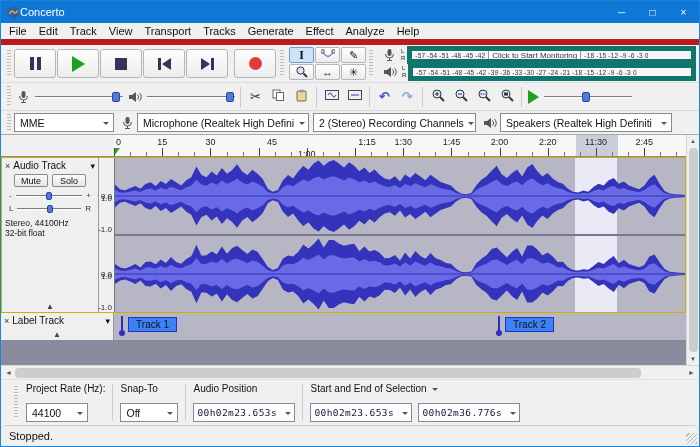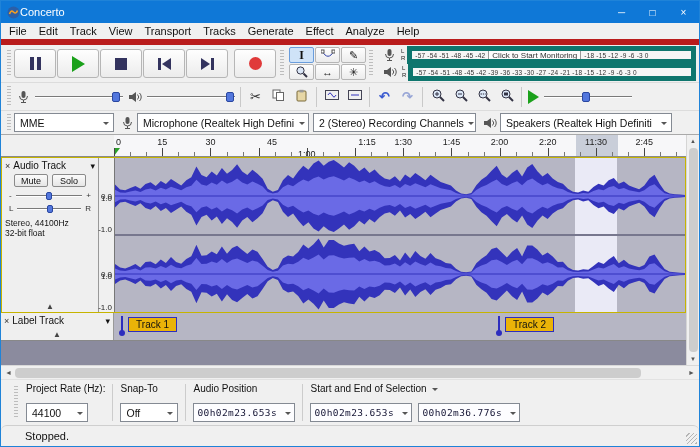--- a/index.html
+++ b/index.html
@@ -110,21 +110,21 @@
   .wave-area { flex:1; display:flex; flex-direction:column; min-width:0; }
   .channel { position:relative; flex:0 0 76px; background:#b6b6c4; overflow:hidden; }
   .ch-divider { flex:0 0 2px; background:#77778e; }
   .wave-sel { position:absolute; top:0; bottom:0; background:#eaeaf6; }
 
   .label-track { flex:0 0 28px; display:flex; background:#b6b6c4; border-bottom:1px solid #888; }
   .label-panel { flex:0 0 113px; background:#efefef; border-right:1px solid #999; display:flex; flex-direction:column; font-size:9px; }
   .label-lane { flex:1; position:relative; min-width:0; overflow:hidden; }
   .flag-stem { position:absolute; top:3px; width:2px; height:16px; background:#2d2dbe; }
   .flag-stem::after { content:""; position:absolute; left:-2px; top:14px; width:6px; height:6px; border-radius:50%; background:#2d2dbe; }
-  .flag-box { position:absolute; top:4px; height:15px; border:1px solid #2d2dbe; background:#eab308; font-size:10px; display:flex; align-items:center; padding:0 7px; color:#111; white-space:nowrap; }
+  .flag-box { position:absolute; top:4px; height:15px; border:1px solid #2d2dbe; background:#3b82f6; font-size:10px; display:flex; align-items:center; padding:0 7px; color:#111; white-space:nowrap; }
 
   .filler { flex:1; background:#8b8b9e; }
 
   .vscroll { flex:0 0 13px; background:#f0f0f0; border-left:1px solid #d5d5d5; display:flex; flex-direction:column; align-items:center; font-size:6px; color:#555; }
   .vs-arrow { height:12px; display:flex; align-items:center; }
   .vs-thumb { flex:1; width:9px; background:#cdcdcd; border-radius:4px; margin:1px 0; }
 
   .hscroll { flex:0 0 14px; background:#f0f0f0; border-top:1px solid #d8d8d8; display:flex; align-items:center; font-size:7px; color:#555; padding:0 1px; }
   .hs-arrow { width:13px; text-align:center; }
   .hs-thumb { height:10px; background:#cdcdcd; border-radius:4px; width:90%; }
@@ -134,21 +134,21 @@
   .sb-col { display:flex; flex-direction:column; justify-content:space-between; padding:0 5px; }
   .sb-head { font-size:10px; color:#111; display:flex; align-items:center; gap:5px; white-space:nowrap; }
   .sb-row { display:flex; gap:6px; }
   .combo2 { height:19px; border:1px solid #848a93; background:#fff; font-size:10.5px; display:flex; align-items:center; padding-left:5px; }
   .w-rate { width:62px; } .w-snap { width:58px; }
   .timefield { width:102px; height:19px; border:1px solid #848a93; background:#fdfdff; font-family:"DejaVu Sans Mono", monospace; font-size:9.5px; letter-spacing:0.4px; display:flex; align-items:center; padding:0 3px; color:#151535; }
   .timefield .dd { margin-left:auto; }
   .sb-sep { width:1px; background:#cccccc; margin:1px 2px; }
 
   
-  .statusbar { flex:0 0 21px; background:#f0f0f0; border-top:1px solid #cfcfcf; display:flex; align-items:center; font-size:11px; padding-left:24px; color:#111; position:relative;border-radius:6px; }
+  .statusbar { flex:0 0 21px; background:#f0f0f0; border-top:1px solid #cfcfcf; display:flex; align-items:center; font-size:11px; padding-left:8px; color:#111; position:relative;border-radius:6px; }
   .grip-corner { position:absolute; right:2px; bottom:2px; width:11px; height:11px; background:repeating-linear-gradient(135deg, transparent 0 2px, #b5b5b5 2px 3px); }
 </style>
 </head>
 <body>
 
 <div class="window">
 
   <div class="titlebar">
     <span class="app-icon">
       <svg width="13" height="13">

